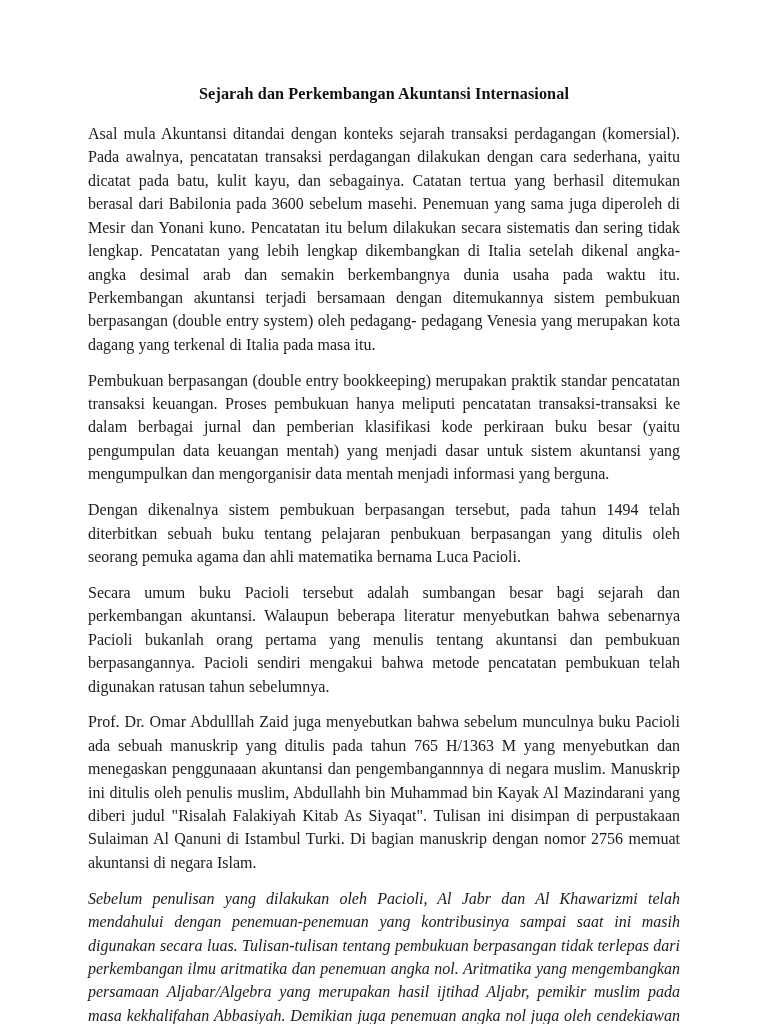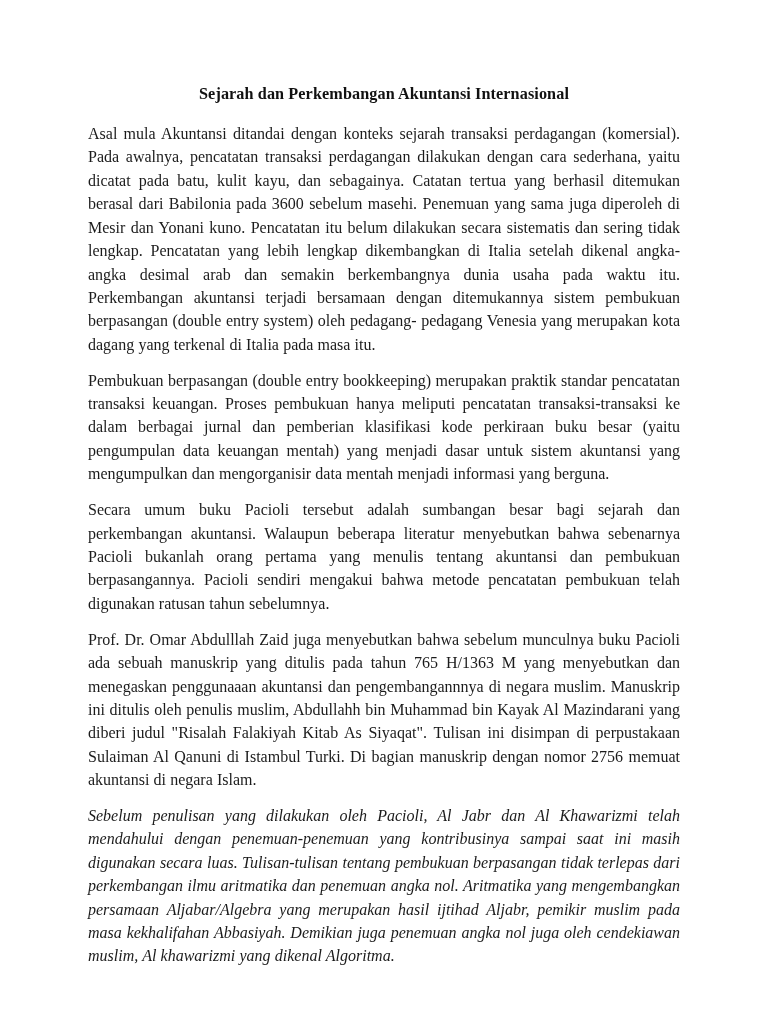--- a/index.html
+++ b/index.html
@@ -56,20 +56,21 @@
 
 <div class="page">
   <div class="content">
 
     <h1 class="doc-title">Sejarah dan Perkembangan Akuntansi Internasional</h1>
 
     <p class="para">Asal mula Akuntansi ditandai dengan konteks sejarah transaksi perdagangan (komersial). Pada awalnya, pencatatan transaksi perdagangan dilakukan dengan cara sederhana, yaitu dicatat pada batu, kulit kayu, dan sebagainya. Catatan tertua yang berhasil ditemukan berasal dari Babilonia pada 3600 sebelum masehi. Penemuan yang sama juga diperoleh di Mesir dan Yonani kuno. Pencatatan itu belum dilakukan secara sistematis dan sering tidak lengkap. Pencatatan yang lebih lengkap dikembangkan di Italia setelah dikenal angka-angka desimal arab dan semakin berkembangnya dunia usaha pada waktu itu. Perkembangan akuntansi terjadi bersamaan dengan ditemukannya sistem pembukuan berpasangan (double entry system) oleh pedagang- pedagang Venesia yang merupakan kota dagang yang terkenal di Italia pada masa itu.</p>
 
     <p class="para">Pembukuan berpasangan (double entry bookkeeping) merupakan praktik standar pencatatan transaksi keuangan. Proses pembukuan hanya meliputi pencatatan transaksi-transaksi ke dalam berbagai jurnal dan pemberian klasifikasi kode perkiraan buku besar (yaitu pengumpulan data keuangan mentah) yang menjadi dasar untuk sistem akuntansi yang mengumpulkan dan mengorganisir data mentah menjadi informasi yang berguna.</p>
 
+    <p class="para">Dengan dikenalnya sistem pembukuan berpasangan tersebut, pada tahun 1494 telah diterbitkan sebuah buku tentang pelajaran penbukuan berpasangan yang ditulis oleh seorang pemuka agama dan ahli matematika bernama Luca Pacioli.</p>
 
     <p class="para">Secara umum buku Pacioli tersebut adalah sumbangan besar bagi sejarah dan perkembangan akuntansi. Walaupun beberapa literatur menyebutkan bahwa sebenarnya Pacioli bukanlah orang pertama yang menulis tentang akuntansi dan pembukuan berpasangannya. Pacioli sendiri mengakui bahwa metode pencatatan pembukuan telah digunakan ratusan tahun sebelumnya.</p>
 
     <p class="para">Prof. Dr. Omar Abdulllah Zaid juga menyebutkan bahwa sebelum munculnya buku Pacioli ada sebuah manuskrip yang ditulis pada tahun 765 H/1363 M yang menyebutkan dan menegaskan penggunaaan akuntansi dan pengembangannnya di negara muslim. Manuskrip ini ditulis oleh penulis muslim, Abdullahh bin Muhammad bin Kayak Al Mazindarani yang diberi judul "Risalah Falakiyah Kitab As Siyaqat". Tulisan ini disimpan di perpustakaan Sulaiman Al Qanuni di Istambul Turki. Di bagian manuskrip dengan nomor 2756 memuat akuntansi di negara Islam.</p>
 
     <p class="para">Sebelum penulisan yang dilakukan oleh Pacioli, Al Jabr dan Al Khawarizmi telah mendahului dengan penemuan-penemuan yang kontribusinya sampai saat ini masih digunakan secara luas. Tulisan-tulisan tentang pembukuan berpasangan tidak terlepas dari perkembangan ilmu aritmatika dan penemuan angka nol. Aritmatika yang mengembangkan persamaan Aljabar/Algebra yang merupakan hasil ijtihad Aljabr, pemikir muslim pada masa kekhalifahan Abbasiyah. Demikian juga penemuan angka nol juga oleh cendekiawan muslim, Al khawarizmi yang dikenal Algoritma.</p>
 
   </div>
 </div>
 

